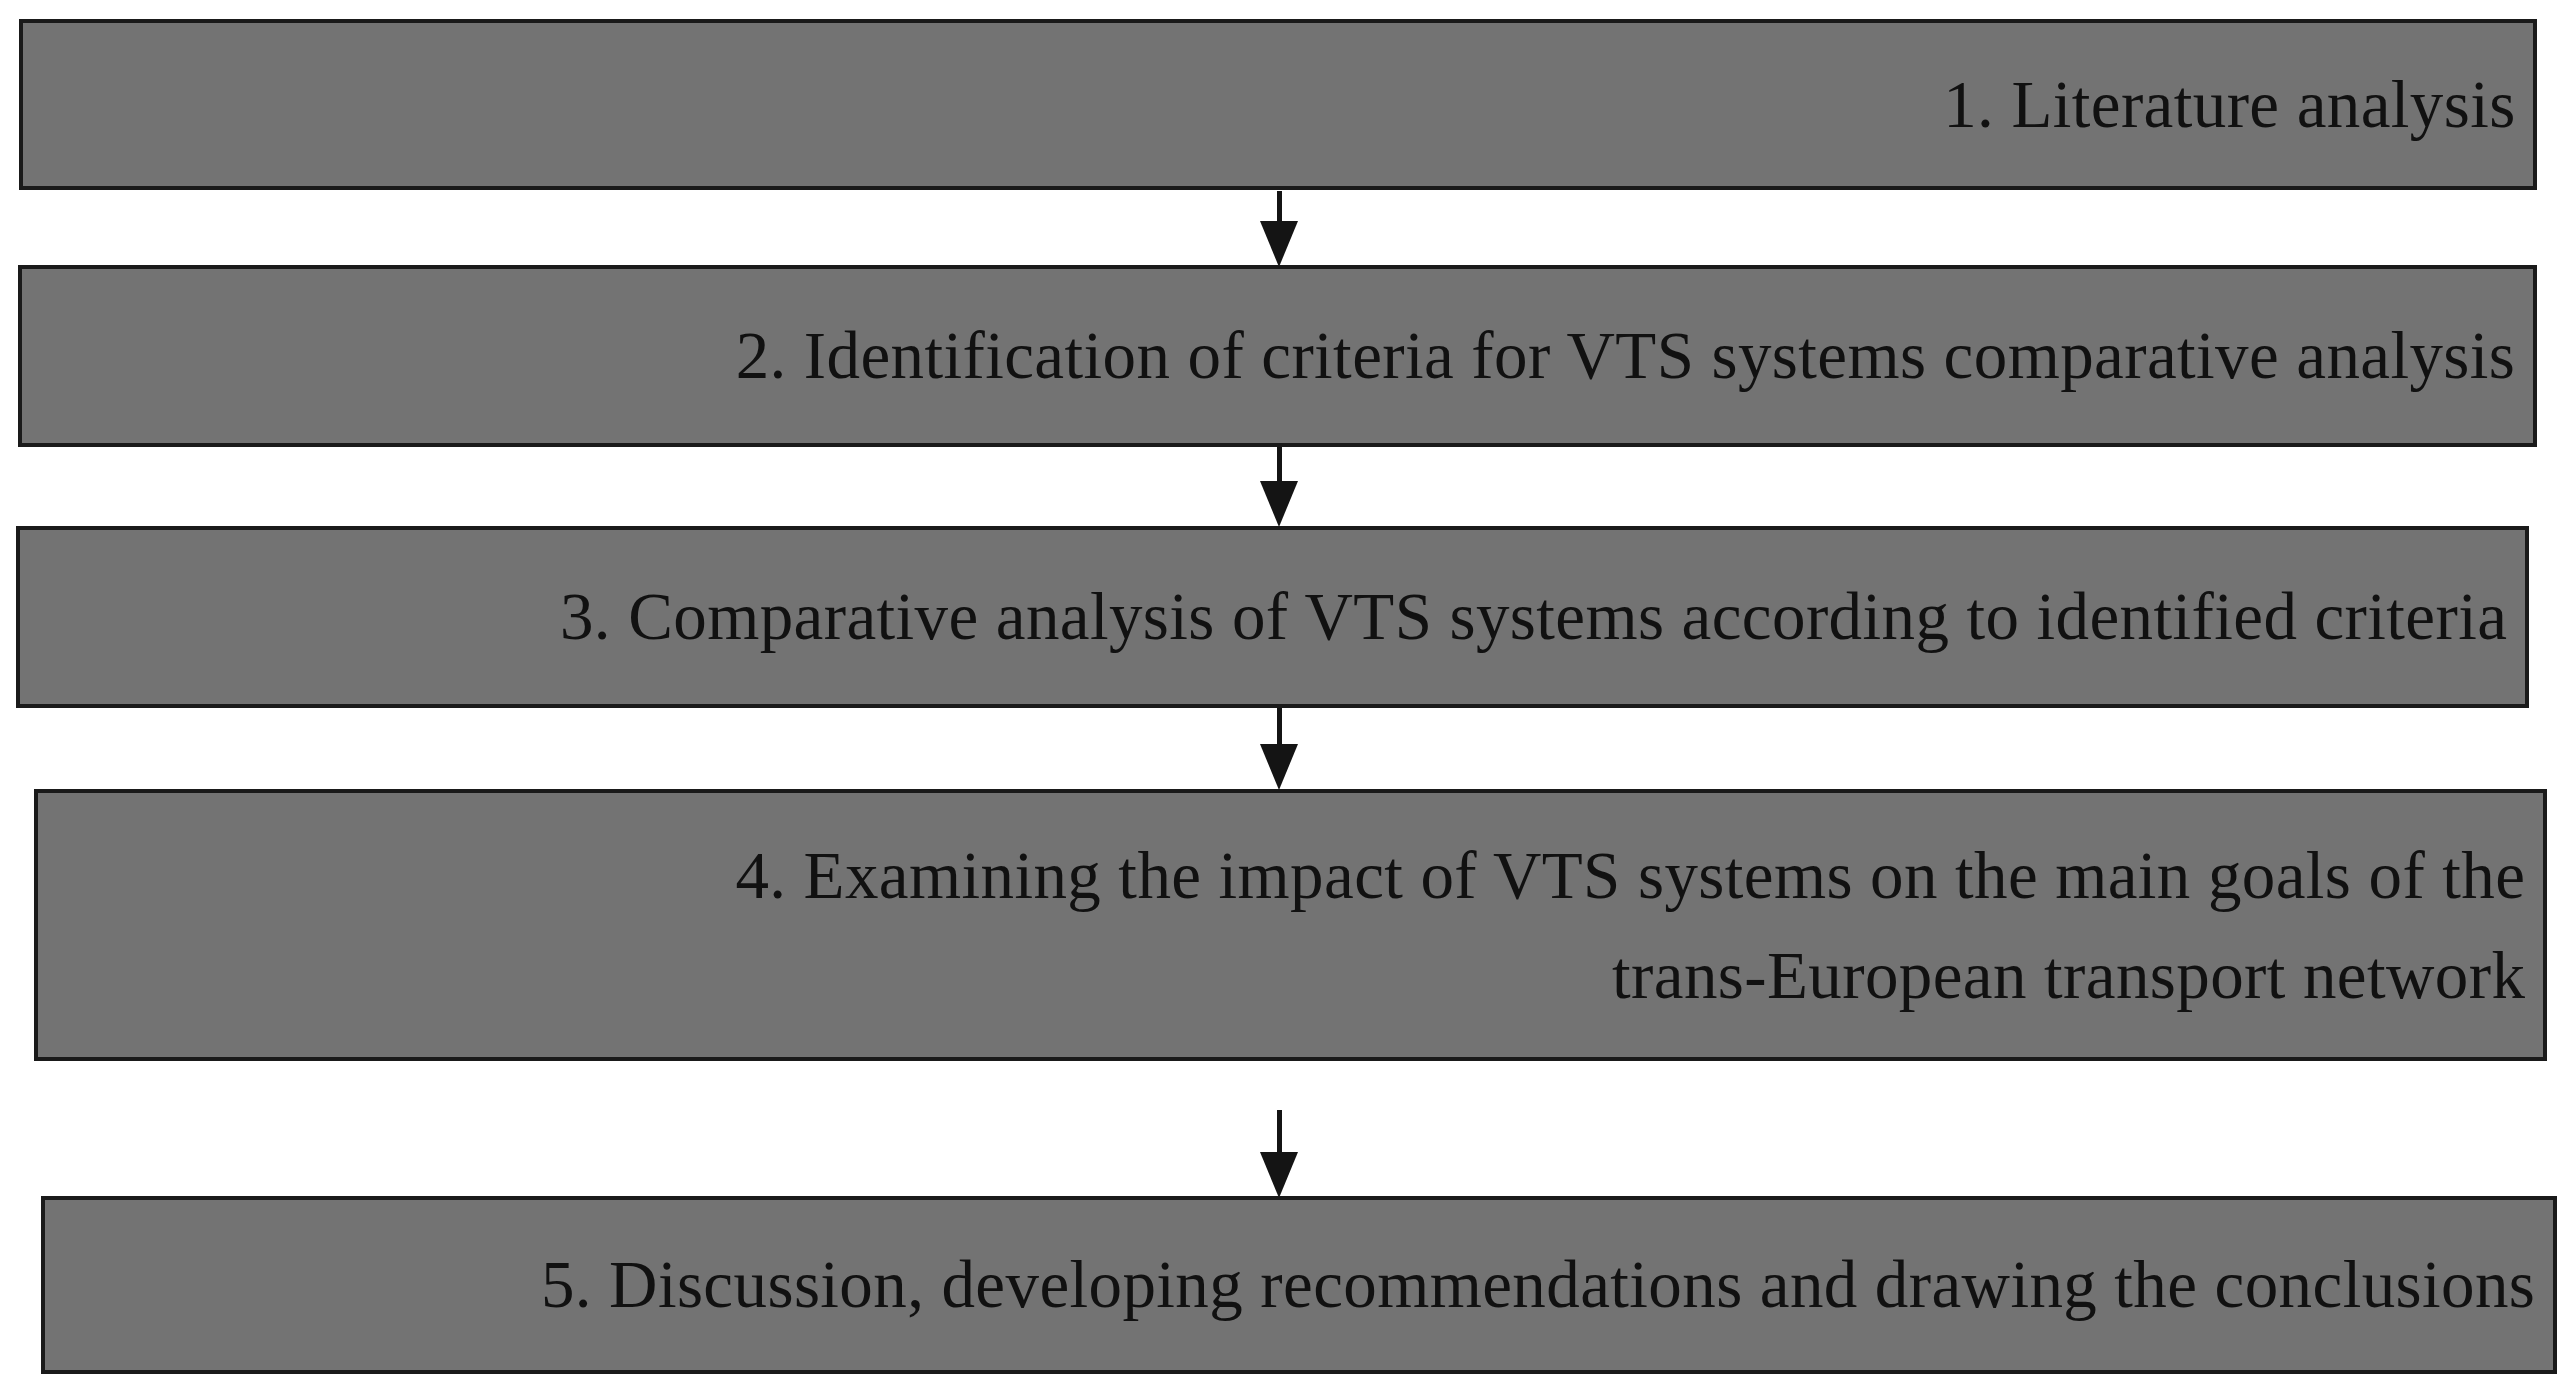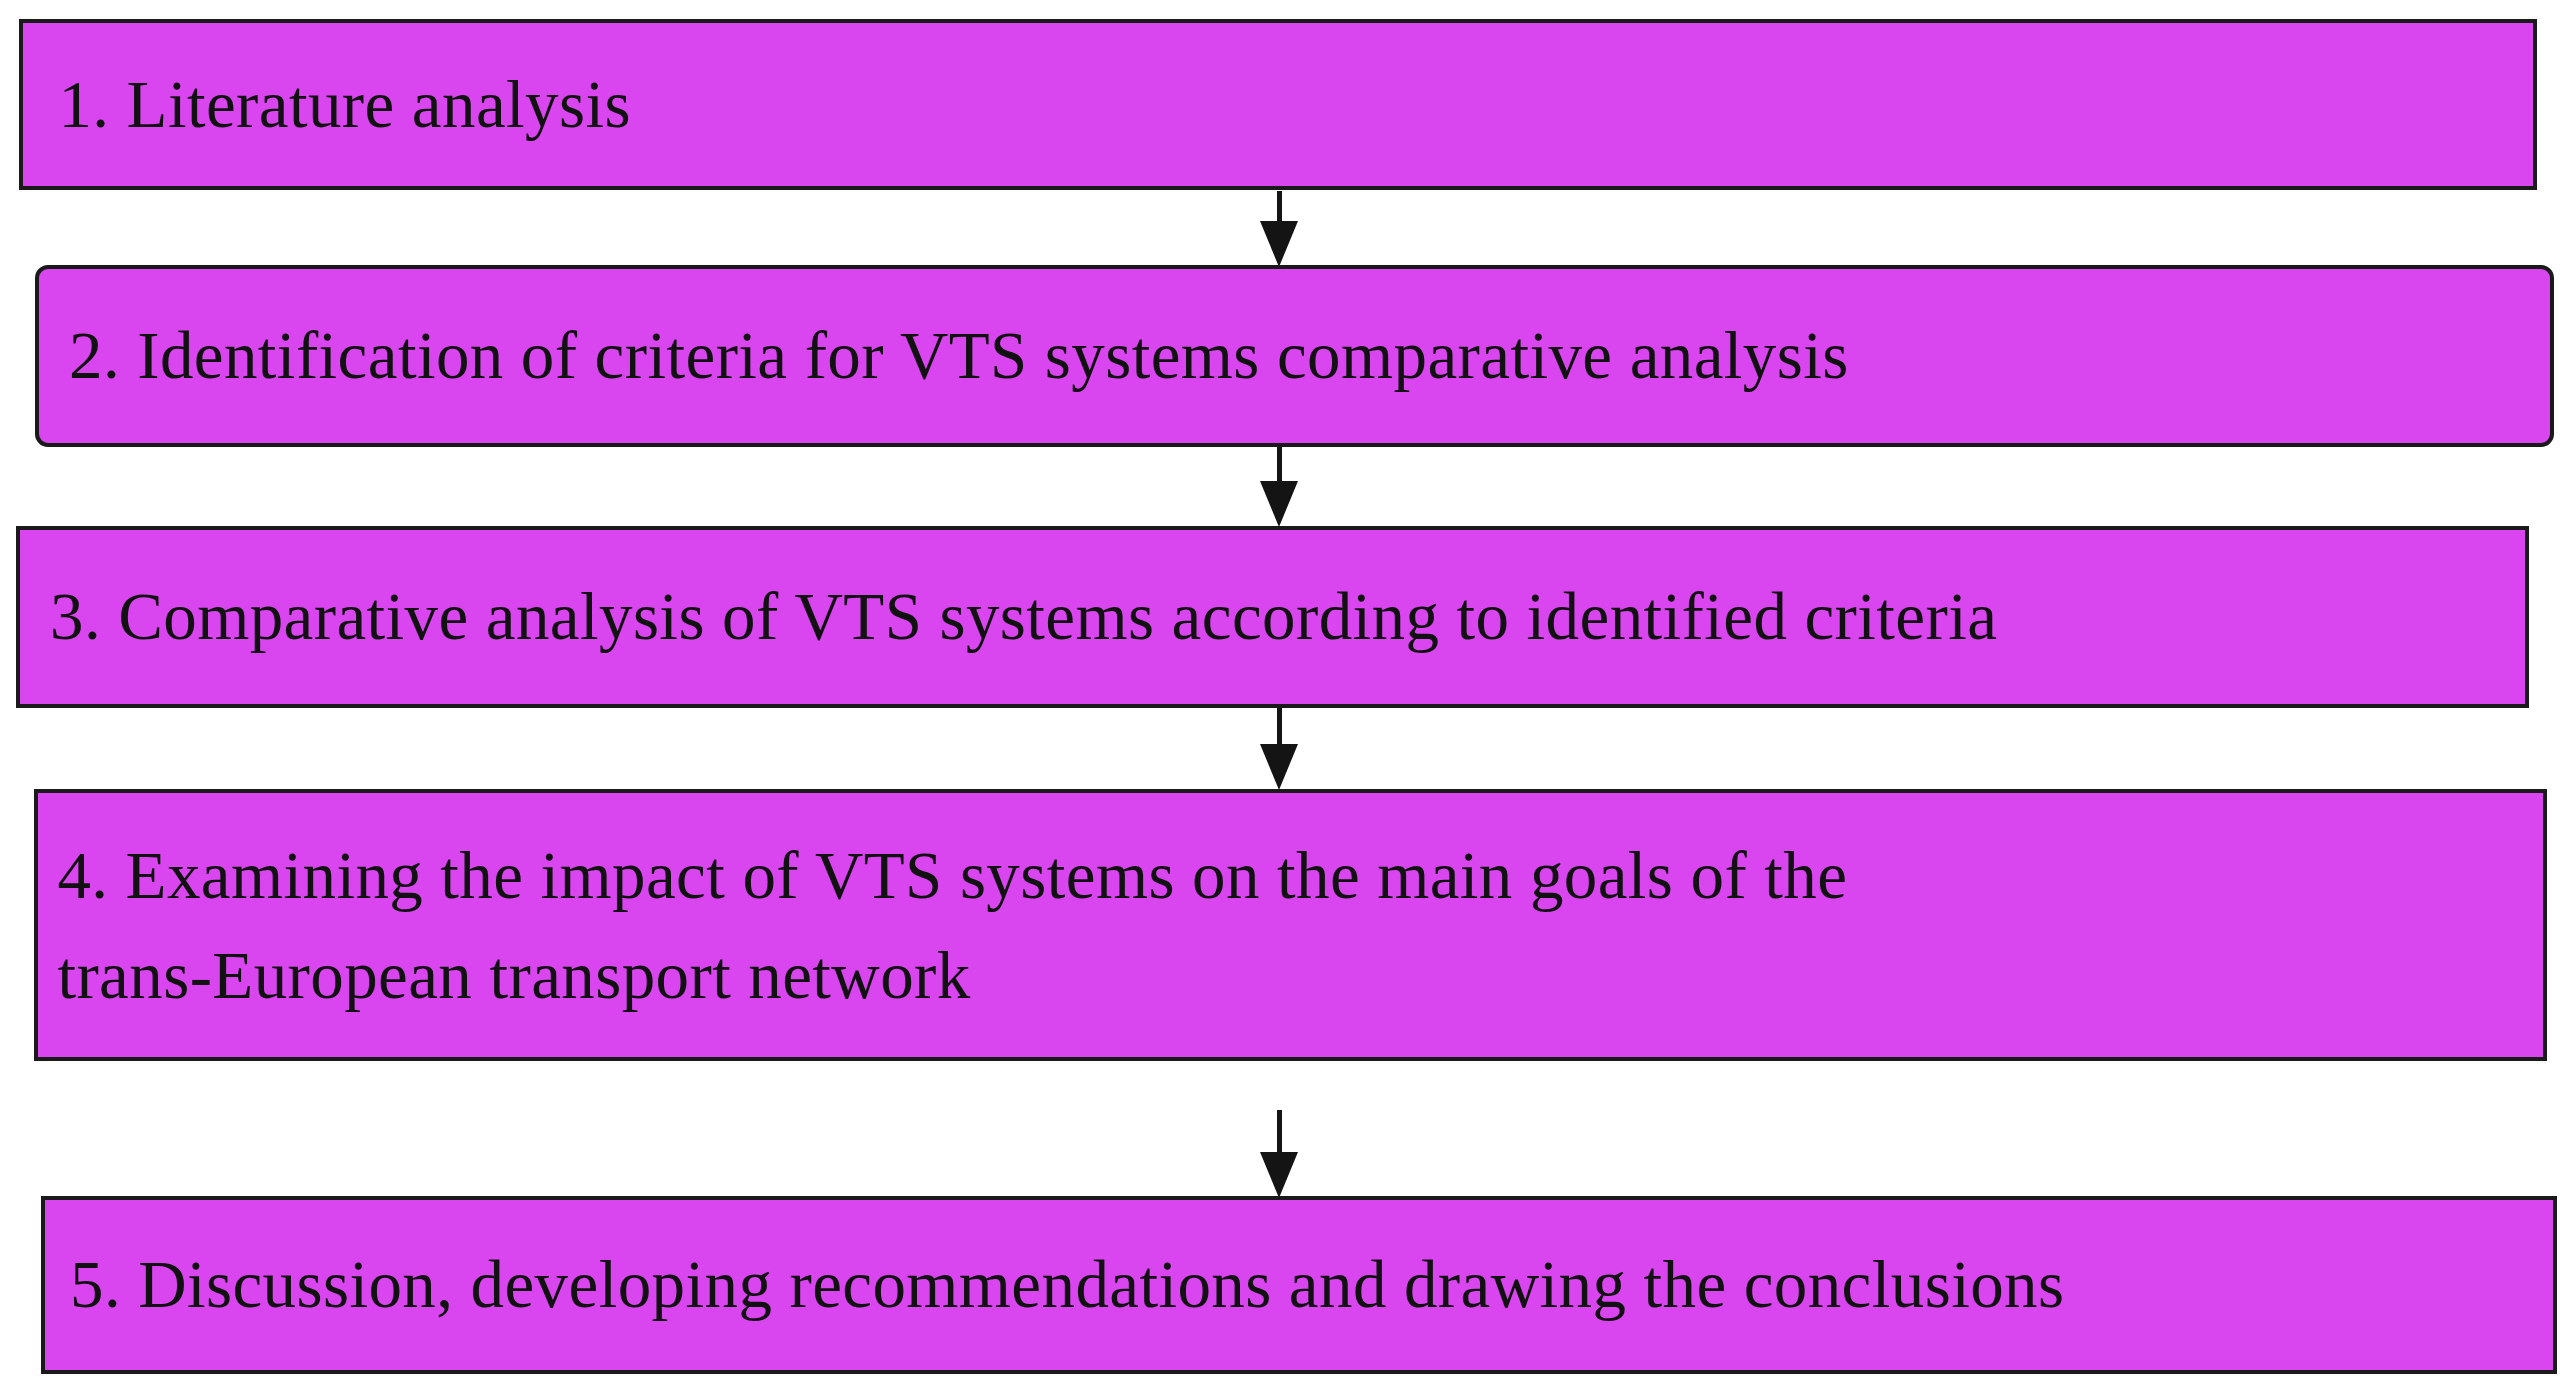--- a/index.html
+++ b/index.html
@@ -14,40 +14,41 @@
     width: 2576px;
     height: 1398px;
     background: #ffffff;
     font-family: "Liberation Serif", "DejaVu Serif", serif;
     overflow: hidden;
   }
 
   .flow-box {
     position: absolute;
     box-sizing: border-box;
-    background: #d946ef;
+    background: #737373;
     border: 4.4px solid #1a1a1a;
     display: flex;
     flex-direction: column;
     justify-content: center;
+    text-align: right;
   }
 
   .box-text {
     color: #111111;
     font-size: 67px;
     line-height: 1.52;
     letter-spacing: 0.4px;
     padding-left: 30px;
     padding-right: 17.7px;
     white-space: pre-line;
   }
 
   
   #box-1 { left: 19.4px;  top: 19.4px;   width: 2518px; height: 171px; }
-  #box-2 { left: 35px;  top: 265px;  width: 2519px; height: 182px; border-radius: 13px; }
+  #box-2 { left: 18px;  top: 265px;  width: 2519px; height: 182px; }
   #box-3 { left: 16px;  top: 526px;  width: 2513px; height: 182px; }
   #box-4 { left: 34px;  top: 789px;  width: 2513px; height: 272px; }
   #box-5 { left: 41px;  top: 1196px; width: 2516px; height: 178px; }
 
   #box-1 .box-text { padding-left: 35px; }
   #box-4 .box-text { padding-left: 19.4px; line-height: 1.50; }
   #box-5 .box-text { padding-left: 25px; }
 
   
   .flow-arrow {

